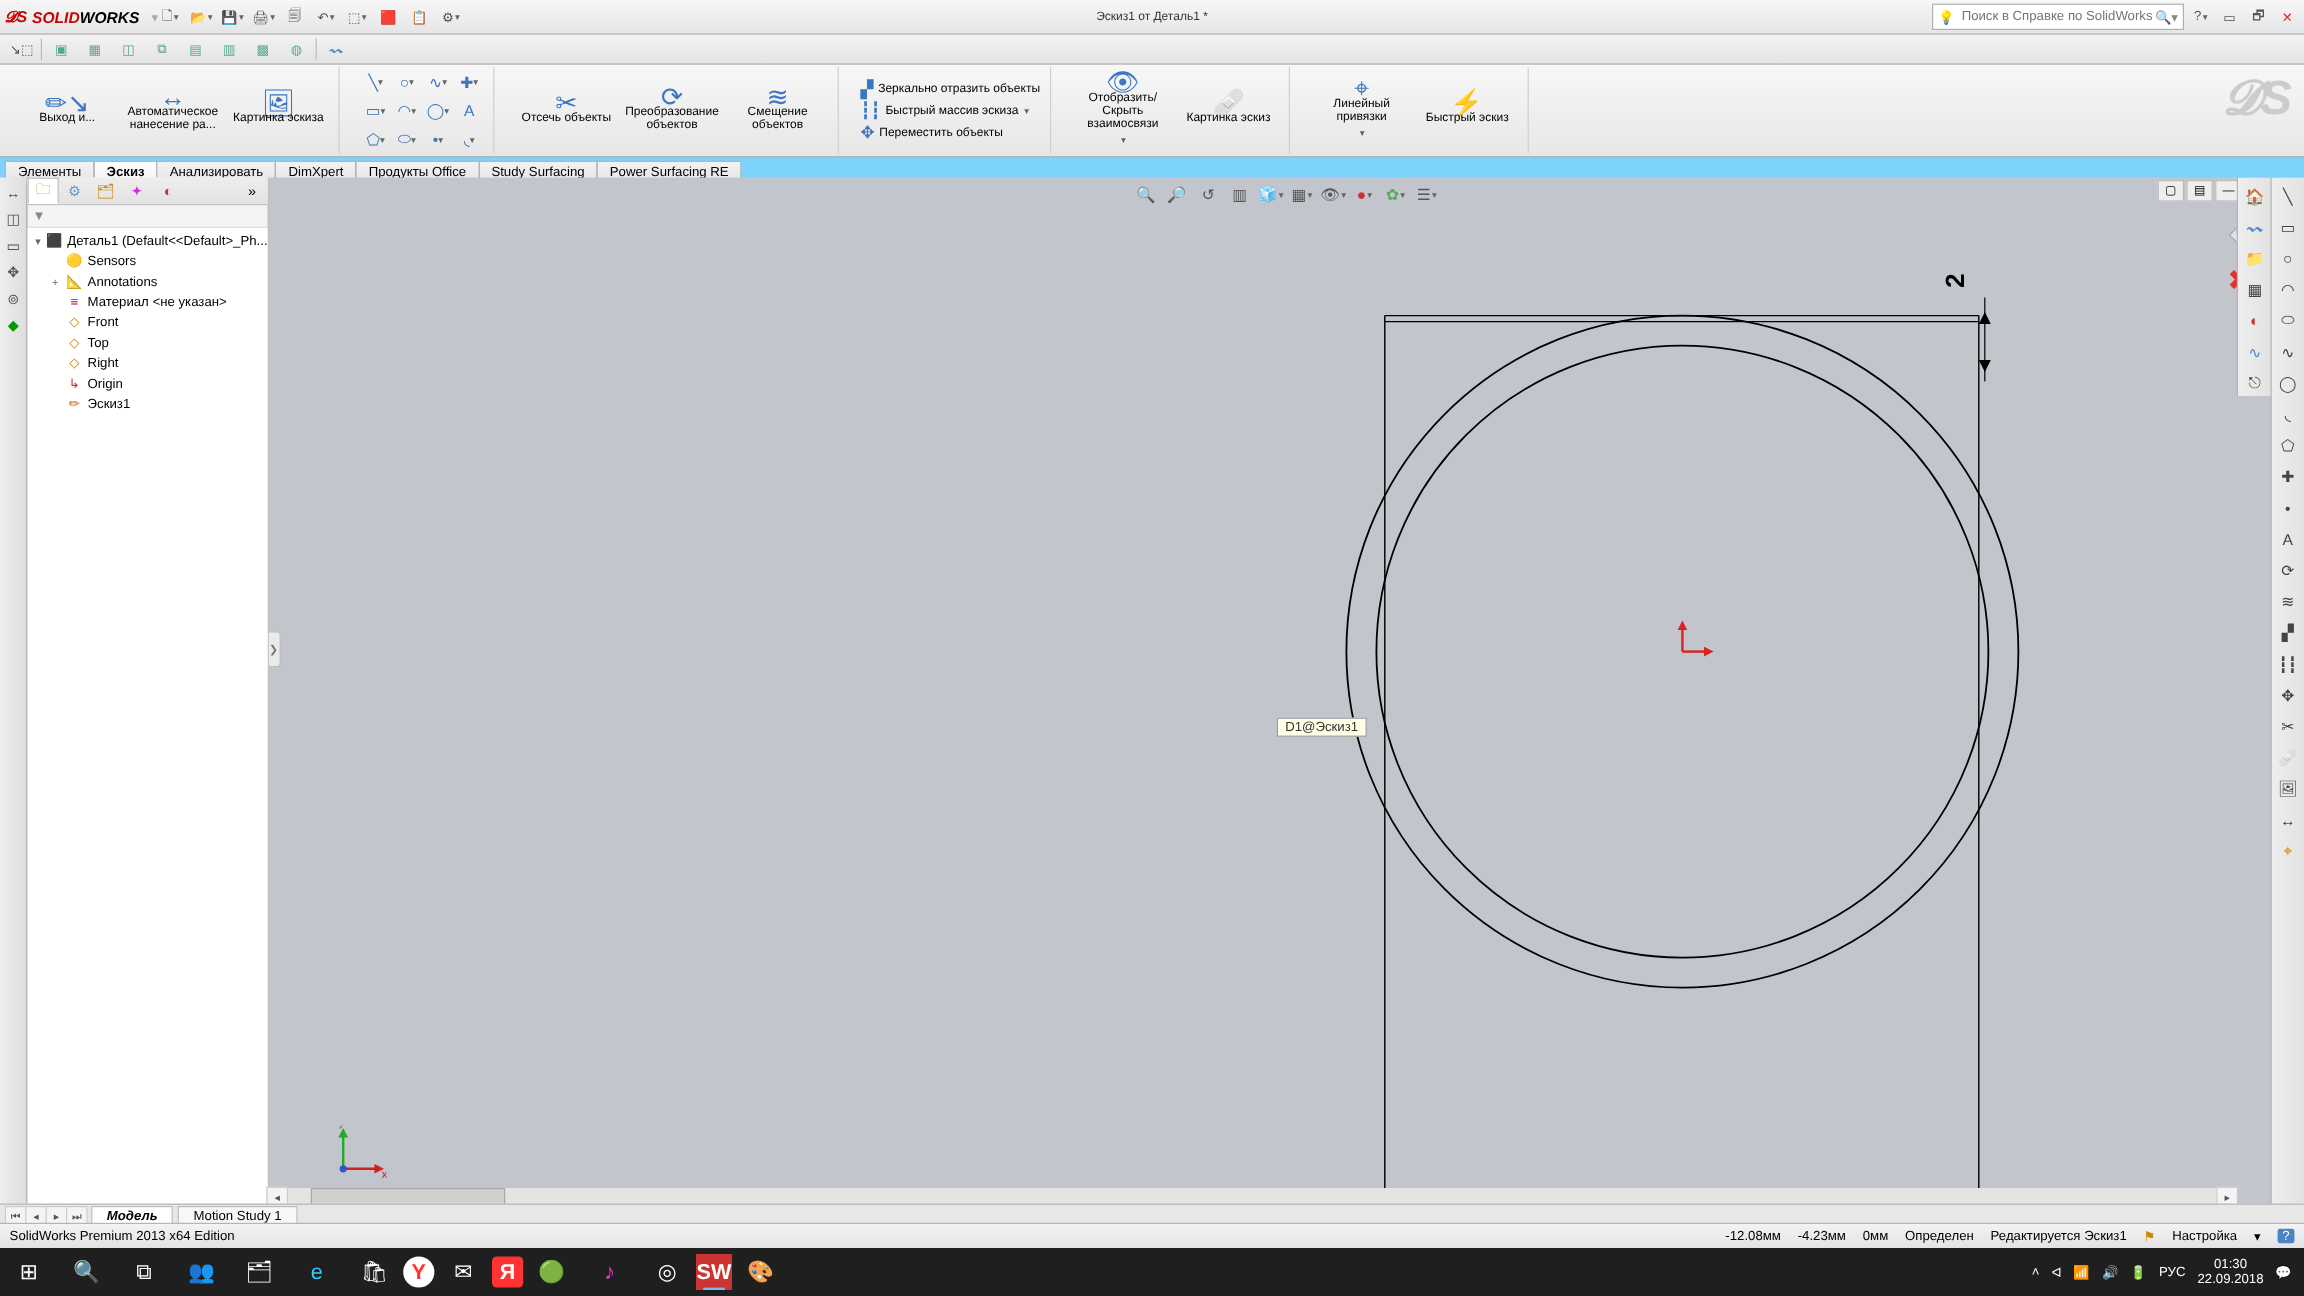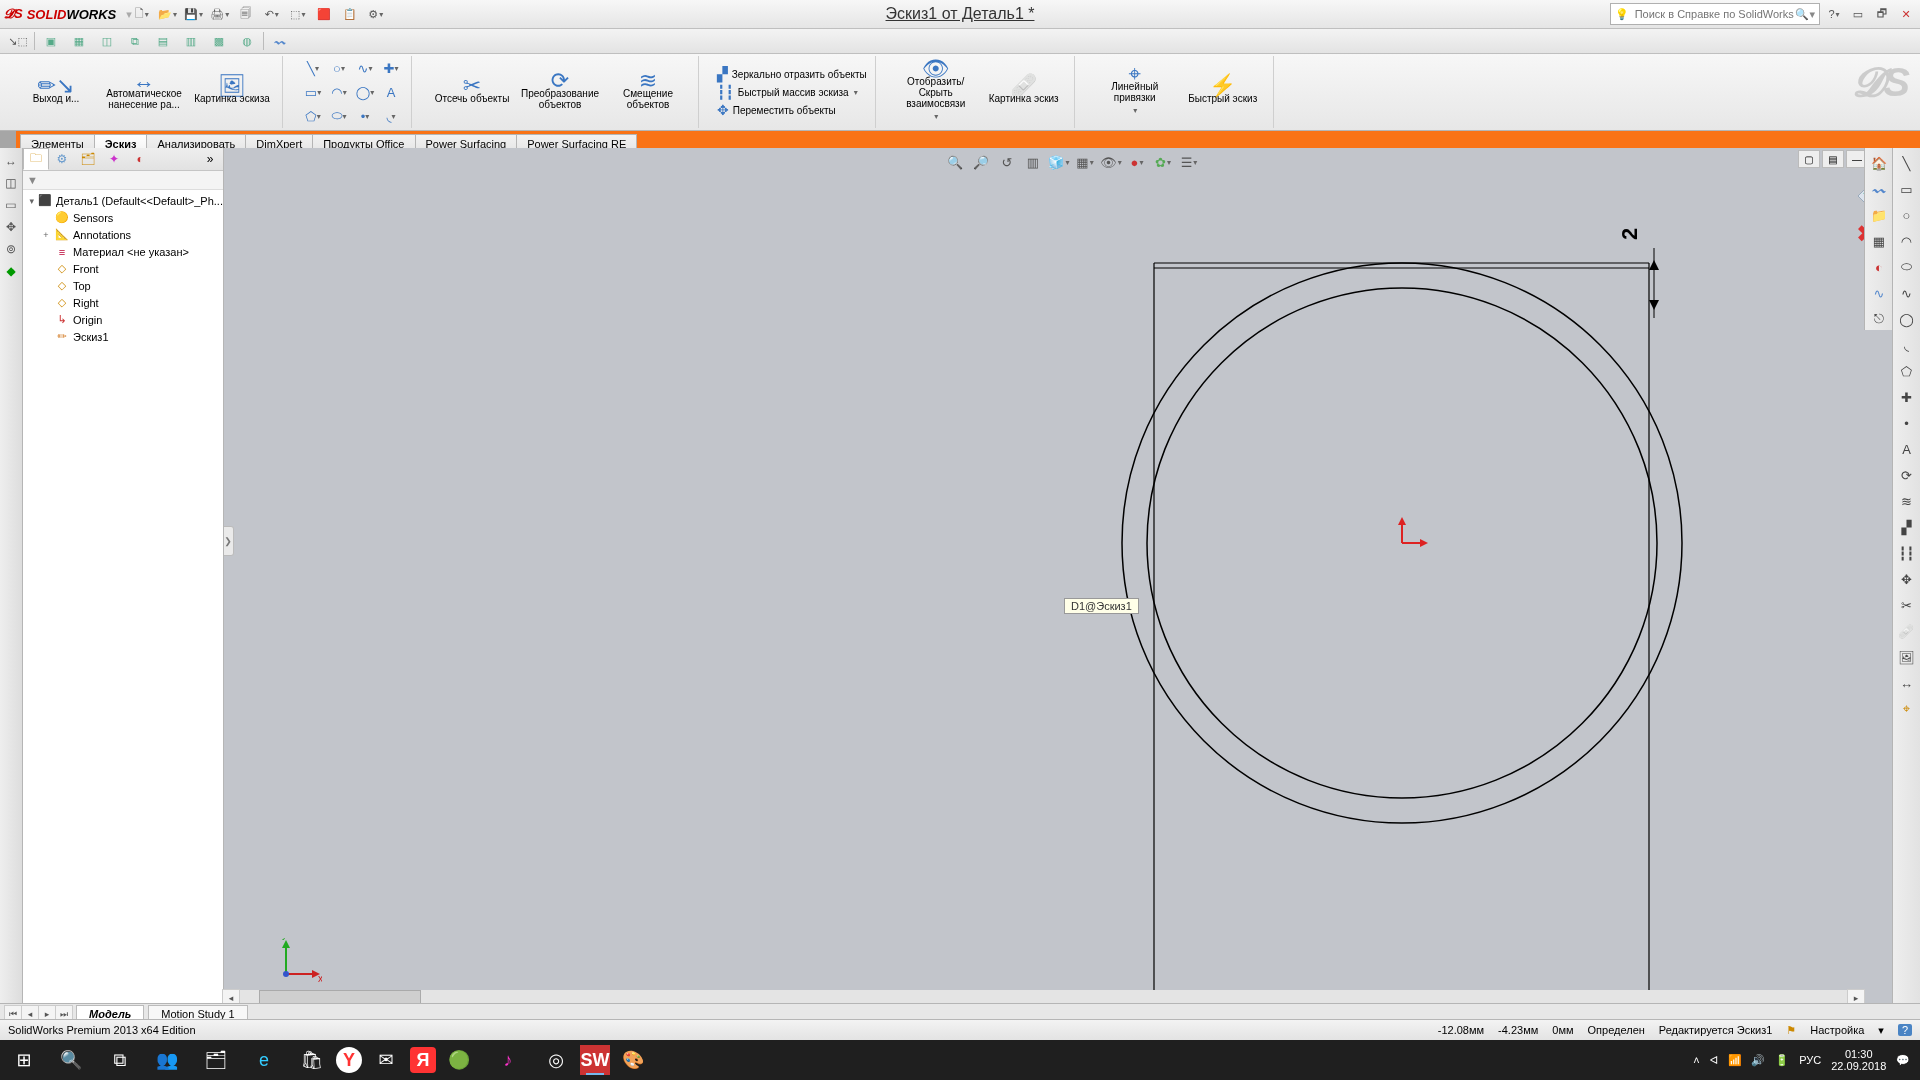--- a/index.html
+++ b/index.html
@@ -5,21 +5,21 @@
 html,body{margin:0;padding:0;width:1920px;height:1080px;font-family:"Segoe UI",Tahoma,sans-serif;font-size:11px;background:#a6a6a6;overflow:hidden;color:#000;}
 
 #titlebar{height:28px;background:linear-gradient(#f7f7f7,#e5e5e5);border-bottom:1px solid #bfbfbf;display:flex;align-items:center;}
 .sw-logo{display:flex;align-items:center;gap:4px;margin:0 10px 0 4px;font-weight:bold;font-style:italic;color:#c00;font-size:13px;}
 .sw-logo .ds{color:#c00;font-weight:bold;}
 .sw-logo .txt1{color:#c00;}
 .sw-logo .txt2{color:#000;}
 .qat{display:flex;align-items:center;gap:6px;}
 .qat .ic{width:20px;height:20px;display:flex;align-items:center;justify-content:center;color:#555;cursor:pointer;}
 .drop::after{content:"▾";font-size:8px;color:#666;margin-left:1px;}
-#doc-title{position:absolute;left:50%;transform:translateX(-50%);color:#333;font-size:16px;text-decoration:underline;}
+#doc-title{position:absolute;left:50%;transform:translateX(-50%);color:#333;font-size:10px;}
 #search-wrap{margin-left:auto;display:flex;align-items:center;gap:4px;margin-right:4px;}
 #search-box{display:flex;align-items:center;border:1px solid #b0b0b0;height:20px;background:#fff;padding:0 4px;width:200px;}
 #search-box .bulb{color:#e6a800;margin-right:4px;}
 #search-box input{border:none;outline:none;font-size:11px;flex:1;}
 .win-btn{width:20px;height:16px;display:flex;align-items:center;justify-content:center;color:#555;cursor:pointer;}
 
 #toolbar2{height:24px;background:linear-gradient(#f3f3f3,#e3e3e3);border-bottom:1px solid #bfbfbf;display:flex;align-items:center;padding:0 6px;gap:4px;}
 .tb2-ic{width:22px;height:20px;display:flex;align-items:center;justify-content:center;color:#555;border:1px solid transparent;cursor:pointer;}
 
 #ribbon{height:72px;background:linear-gradient(#f7f7f7,#e7e7e7);border-bottom:1px solid #b5b5b5;display:flex;align-items:stretch;padding:2px 6px;gap:10px;}
@@ -27,21 +27,21 @@
 .r-big{display:flex;flex-direction:column;align-items:center;justify-content:center;width:84px;text-align:center;font-size:10px;line-height:11px;gap:2px;cursor:pointer;}
 .r-big .ic{font-size:22px;color:#3a76c2;}
 .r-med{display:flex;align-items:center;gap:4px;font-size:10px;cursor:pointer;white-space:nowrap;}
 .r-med .ic{font-size:14px;color:#3a76c2;}
 .r-col{display:flex;flex-direction:column;gap:2px;justify-content:center;}
 .r-row{display:flex;gap:2px;align-items:center;}
 .shp-ic{width:24px;height:22px;display:flex;align-items:center;justify-content:center;font-size:13px;color:#3a76c2;cursor:pointer;}
 .shp-ic.drop::after{margin-left:0;}
 .sw-mark{position:absolute;right:10px;top:60px;font-size:40px;color:#ccc;font-style:italic;font-weight:bold;}
 
-#cmd-tabs{height:22px;background:#f97316;border-bottom:1px solid #b5b5b5;display:flex;align-items:flex-end;padding-left:4px;margin-left:16px;}
+#cmd-tabs{height:22px;background:#7dd3fc;border-bottom:1px solid #b5b5b5;display:flex;align-items:flex-end;padding-left:4px;}
 .cmd-tab{padding:3px 10px;font-size:11px;border:1px solid #b5b5b5;border-bottom:none;margin-right:-1px;background:linear-gradient(#f2f2f2,#e4e4e4);cursor:pointer;}
 .cmd-tab.active{background:linear-gradient(#fff,#f2f2f2);font-weight:bold;}
 
 #main{position:absolute;top:148px;bottom:54px;left:0;right:0;display:flex;}
 #left-strip{width:22px;background:linear-gradient(90deg,#eee,#ddd);border-right:1px solid #b5b5b5;display:flex;flex-direction:column;align-items:center;padding-top:4px;gap:4px;}
 .ls-ic{width:18px;height:18px;display:flex;align-items:center;justify-content:center;font-size:12px;color:#555;cursor:pointer;}
 #fm-panel{width:200px;background:#f4f4f4;border-right:1px solid #b5b5b5;display:flex;flex-direction:column;}
 #fm-tabs{height:22px;display:flex;align-items:center;gap:0;border-bottom:1px solid #c5c5c5;background:linear-gradient(#eee,#e2e2e2);}
 .fm-tab{width:24px;height:20px;display:flex;align-items:center;justify-content:center;cursor:pointer;border:1px solid transparent;font-size:12px;}
 .fm-tab.active{background:#fff;border:1px solid #bbb;border-bottom-color:#fff;}
@@ -226,21 +226,21 @@
   </div>
   <div class="sw-mark">𝓓S</div>
 </div>
 
 <div id="cmd-tabs">
     <span class="cmd-tab">Элементы</span>
     <span class="cmd-tab active">Эскиз</span>
     <span class="cmd-tab">Анализировать</span>
     <span class="cmd-tab">DimXpert</span>
     <span class="cmd-tab">Продукты Office</span>
-    <span class="cmd-tab">Power Surfacing</span>
+    <span class="cmd-tab">Study Surfacing</span>
     <span class="cmd-tab">Power Surfacing RE</span>
   </div>
 
 <div id="main">
   <div id="left-strip">
     <span class="ls-ic">↔</span>
     <span class="ls-ic">◫</span>
     <span class="ls-ic">▭</span>
     <span class="ls-ic">✥</span>
     <span class="ls-ic">⊚</span>

